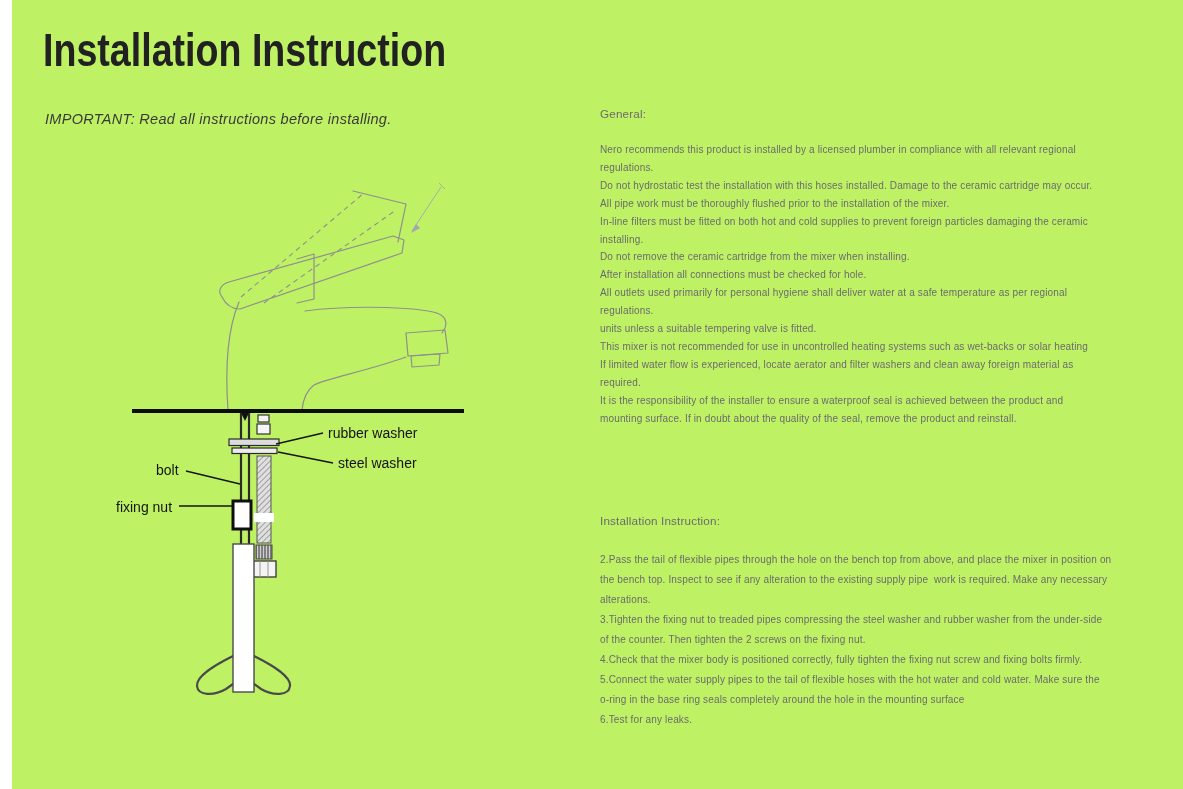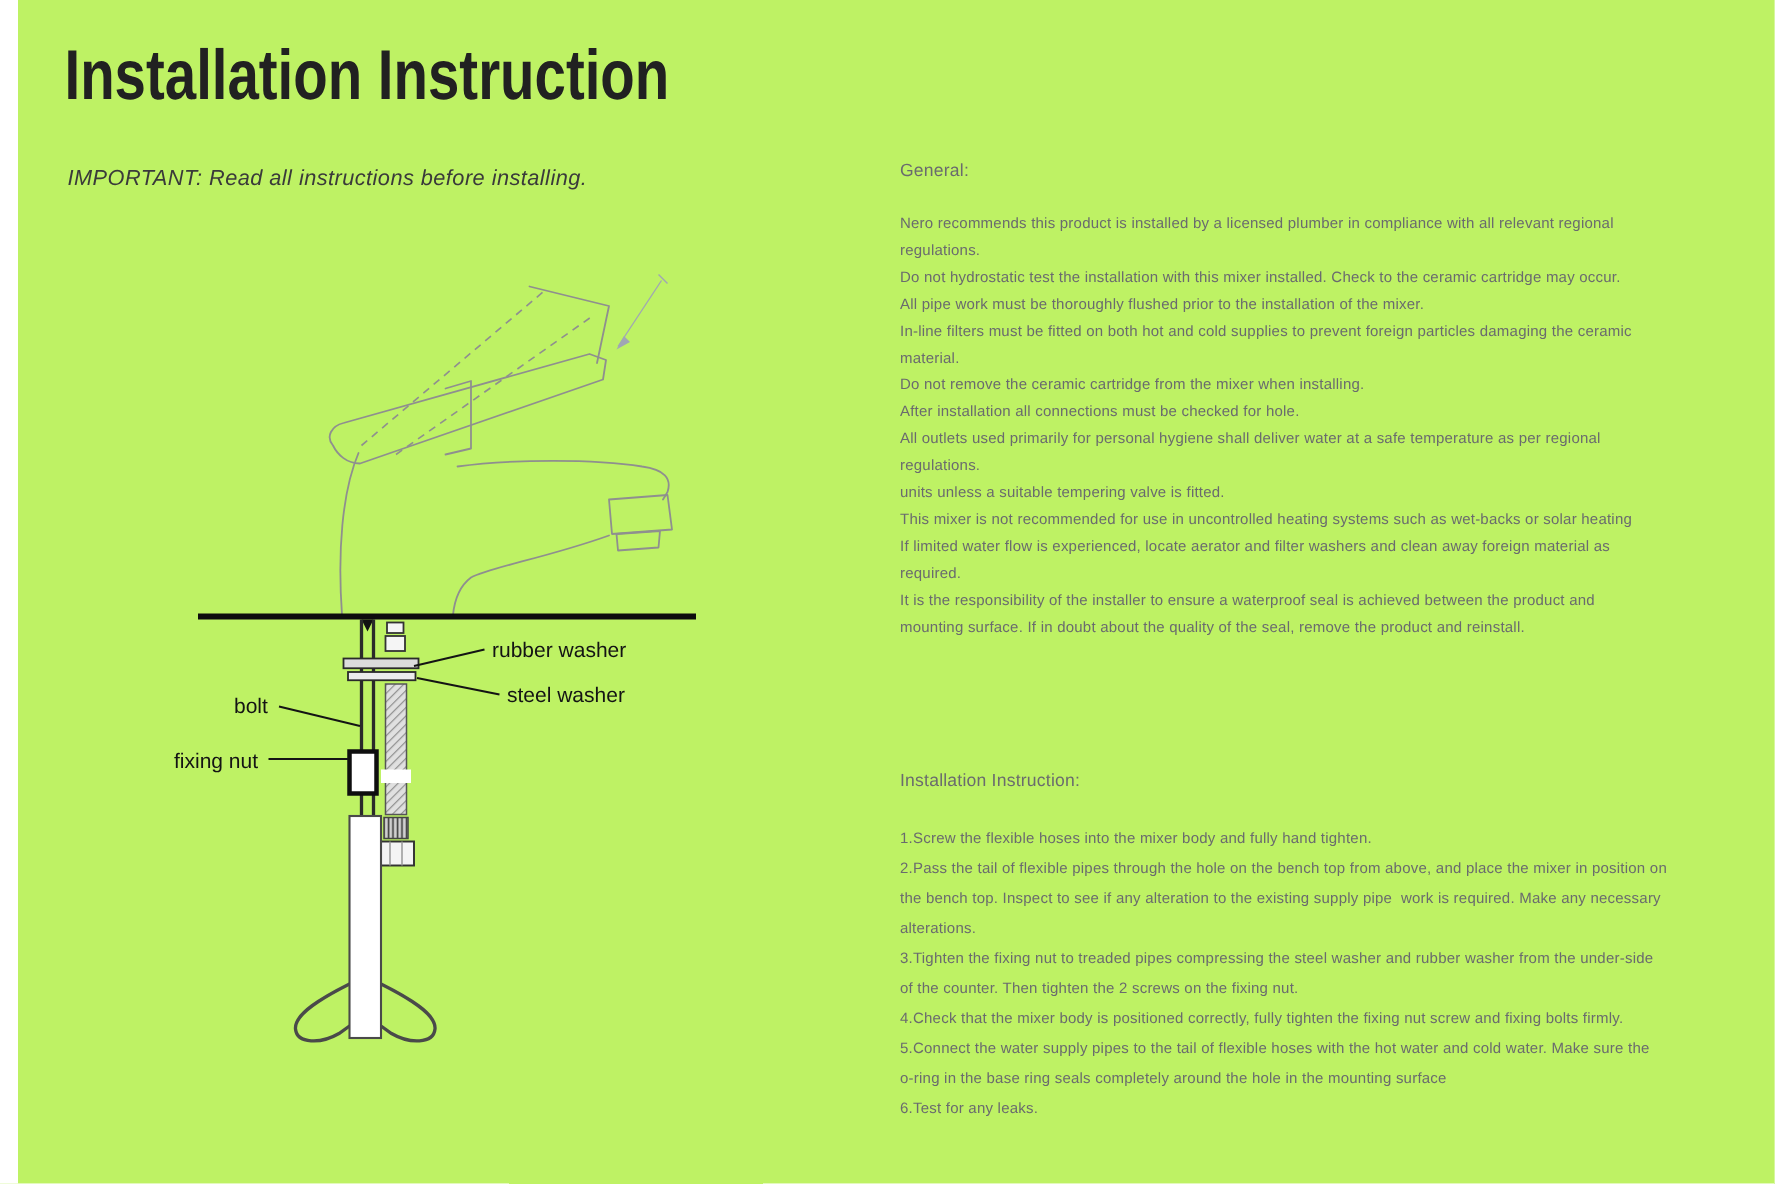--- a/index.html
+++ b/index.html
@@ -124,41 +124,40 @@
     <text class="dlabel" x="326" y="468">steel washer</text>
     <text class="dlabel" x="144" y="475">bolt</text>
     <text class="dlabel" x="104" y="512">fixing nut</text>
   </svg>
 
   <div class="text-col" id="general-block">
     <div class="col-heading">General:</div>
     <div class="lines">
         <div>Nero recommends this product is installed by a licensed plumber in compliance with all relevant regional</div>
         <div>regulations.</div>
-        <div>Do not hydrostatic test the installation with this mixer installed. Check to the ceramic cartridge may occur.</div>
+        <div>Do not hydrostatic test the installation with this hoses installed. Damage to the ceramic cartridge may occur.</div>
         <div>All pipe work must be thoroughly flushed prior to the installation of the mixer.</div>
         <div>In-line filters must be fitted on both hot and cold supplies to prevent foreign particles damaging the ceramic</div>
-        <div>material.</div>
+        <div>installing.</div>
         <div>Do not remove the ceramic cartridge from the mixer when installing.</div>
         <div>After installation all connections must be checked for hole.</div>
         <div>All outlets used primarily for personal hygiene shall deliver water at a safe temperature as per regional</div>
         <div>regulations.</div>
         <div>units unless a suitable tempering valve is fitted.</div>
         <div>This mixer is not recommended for use in uncontrolled heating systems such as wet-backs or solar heating</div>
         <div>If limited water flow is experienced, locate aerator and filter washers and clean away foreign material as</div>
         <div>required.</div>
         <div>It is the responsibility of the installer to ensure a waterproof seal is achieved between the product and</div>
         <div>mounting surface. If in doubt about the quality of the seal, remove the product and reinstall.</div>
       </div>
   </div>
 
   <div class="text-col" id="install-block">
     <div class="col-heading">Installation Instruction:</div>
     <div class="lines">
-        <div>1.Screw the flexible hoses into the mixer body and fully hand tighten.</div>
         <div>2.Pass the tail of flexible pipes through the hole on the bench top from above, and place the mixer in position on</div>
         <div>the bench top. Inspect to see if any alteration to the existing supply pipe  work is required. Make any necessary</div>
         <div>alterations.</div>
         <div>3.Tighten the fixing nut to treaded pipes compressing the steel washer and rubber washer from the under-side</div>
         <div>of the counter. Then tighten the 2 screws on the fixing nut.</div>
         <div>4.Check that the mixer body is positioned correctly, fully tighten the fixing nut screw and fixing bolts firmly.</div>
         <div>5.Connect the water supply pipes to the tail of flexible hoses with the hot water and cold water. Make sure the</div>
         <div>o-ring in the base ring seals completely around the hole in the mounting surface</div>
         <div>6.Test for any leaks.</div>
       </div>

